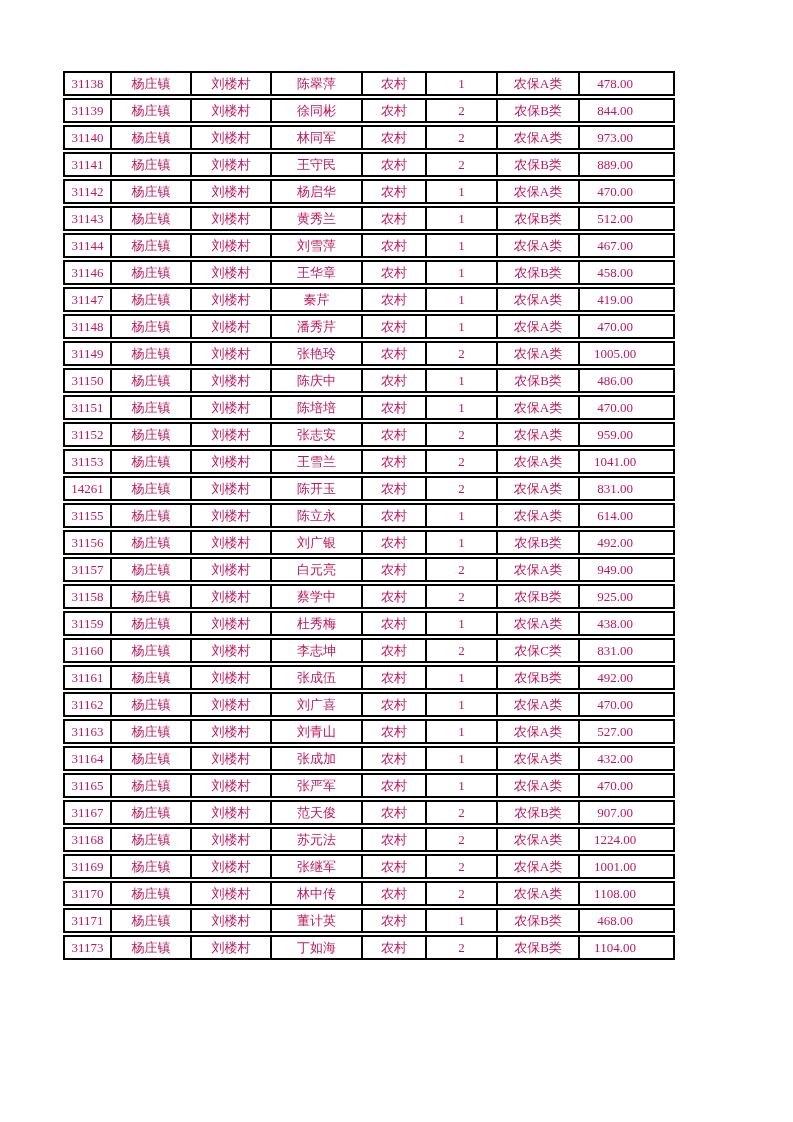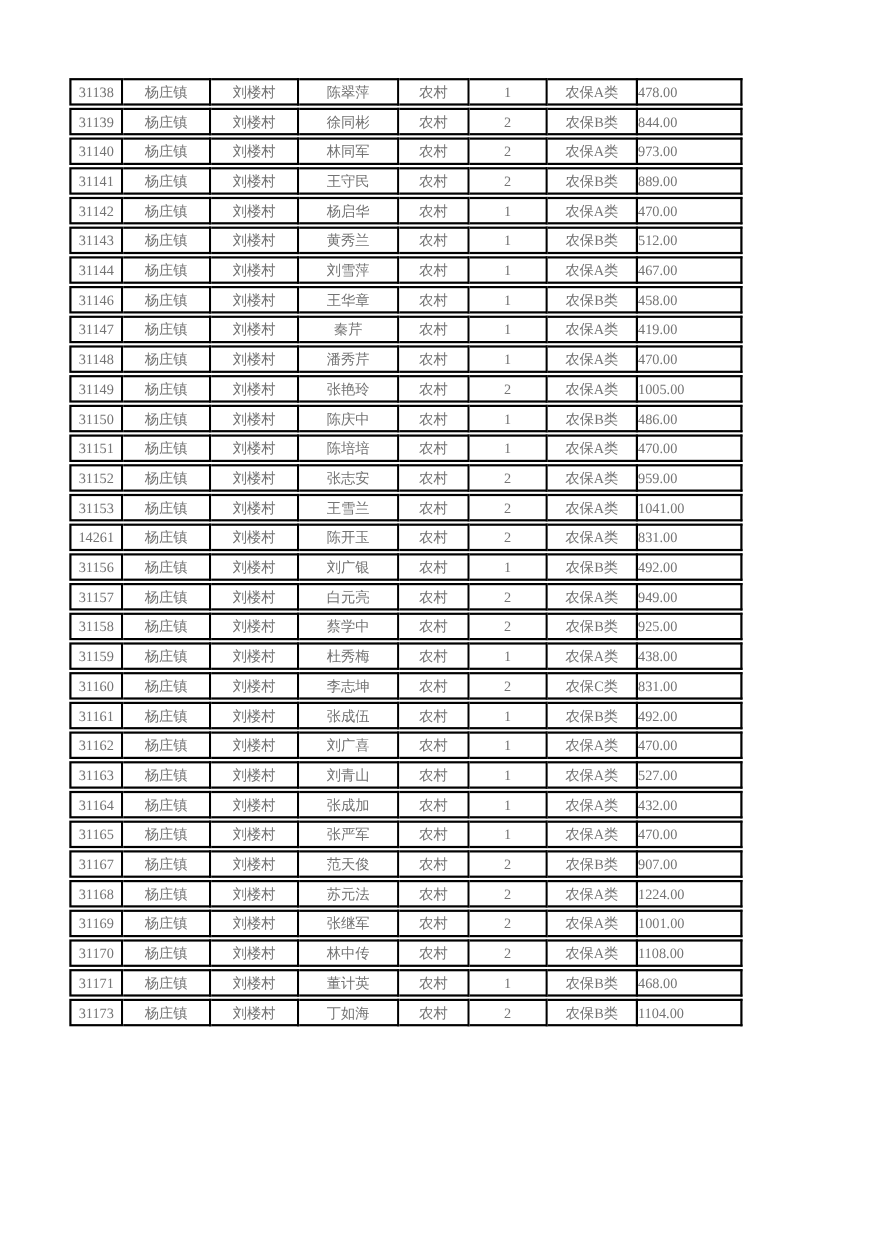--- a/index.html
+++ b/index.html
@@ -16,39 +16,39 @@
   }
   table.roster {
     position: absolute;
     left: 63px;
     top: 69px;
     border-collapse: separate;
     border-spacing: 0 2px;
     table-layout: fixed;
     font-family: "Liberation Serif", "DejaVu Serif", serif;
     font-size: 13px;
-    color: #737373;
+    color: #be185d;
   }
   table.roster td {
     box-sizing: border-box;
     border: 2px solid #000000;
     border-left: none;
     height: 25px;
     padding: 0;
     text-align: center;
     vertical-align: middle;
     white-space: nowrap;
     overflow: hidden;
     background: #ffffff;
   }
   table.roster td:first-child {
     border-left: 2px solid #000000;
   }
   table.roster td.amount {
-    text-align: left;
+    text-align: center;
     padding-right: 23px;
   }
   col.c-serial   { width: 49px; }
   col.c-town     { width: 80px; }
   col.c-village  { width: 80px; }
   col.c-name     { width: 91px; }
   col.c-residence{ width: 64px; }
   col.c-count    { width: 71px; }
   col.c-category { width: 82px; }
   col.c-amount   { width: 95px; }
@@ -224,20 +224,30 @@
         <td>14261</td>
         <td>杨庄镇</td>
         <td>刘楼村</td>
         <td>陈开玉</td>
         <td>农村</td>
         <td>2</td>
         <td>农保A类</td>
         <td class="amount">831.00</td>
       </tr>
         <tr>
+        <td>31155</td>
+        <td>杨庄镇</td>
+        <td>刘楼村</td>
+        <td>陈立永</td>
+        <td>农村</td>
+        <td>1</td>
+        <td>农保A类</td>
+        <td class="amount">614.00</td>
+      </tr>
+        <tr>
         <td>31156</td>
         <td>杨庄镇</td>
         <td>刘楼村</td>
         <td>刘广银</td>
         <td>农村</td>
         <td>1</td>
         <td>农保B类</td>
         <td class="amount">492.00</td>
       </tr>
         <tr>

